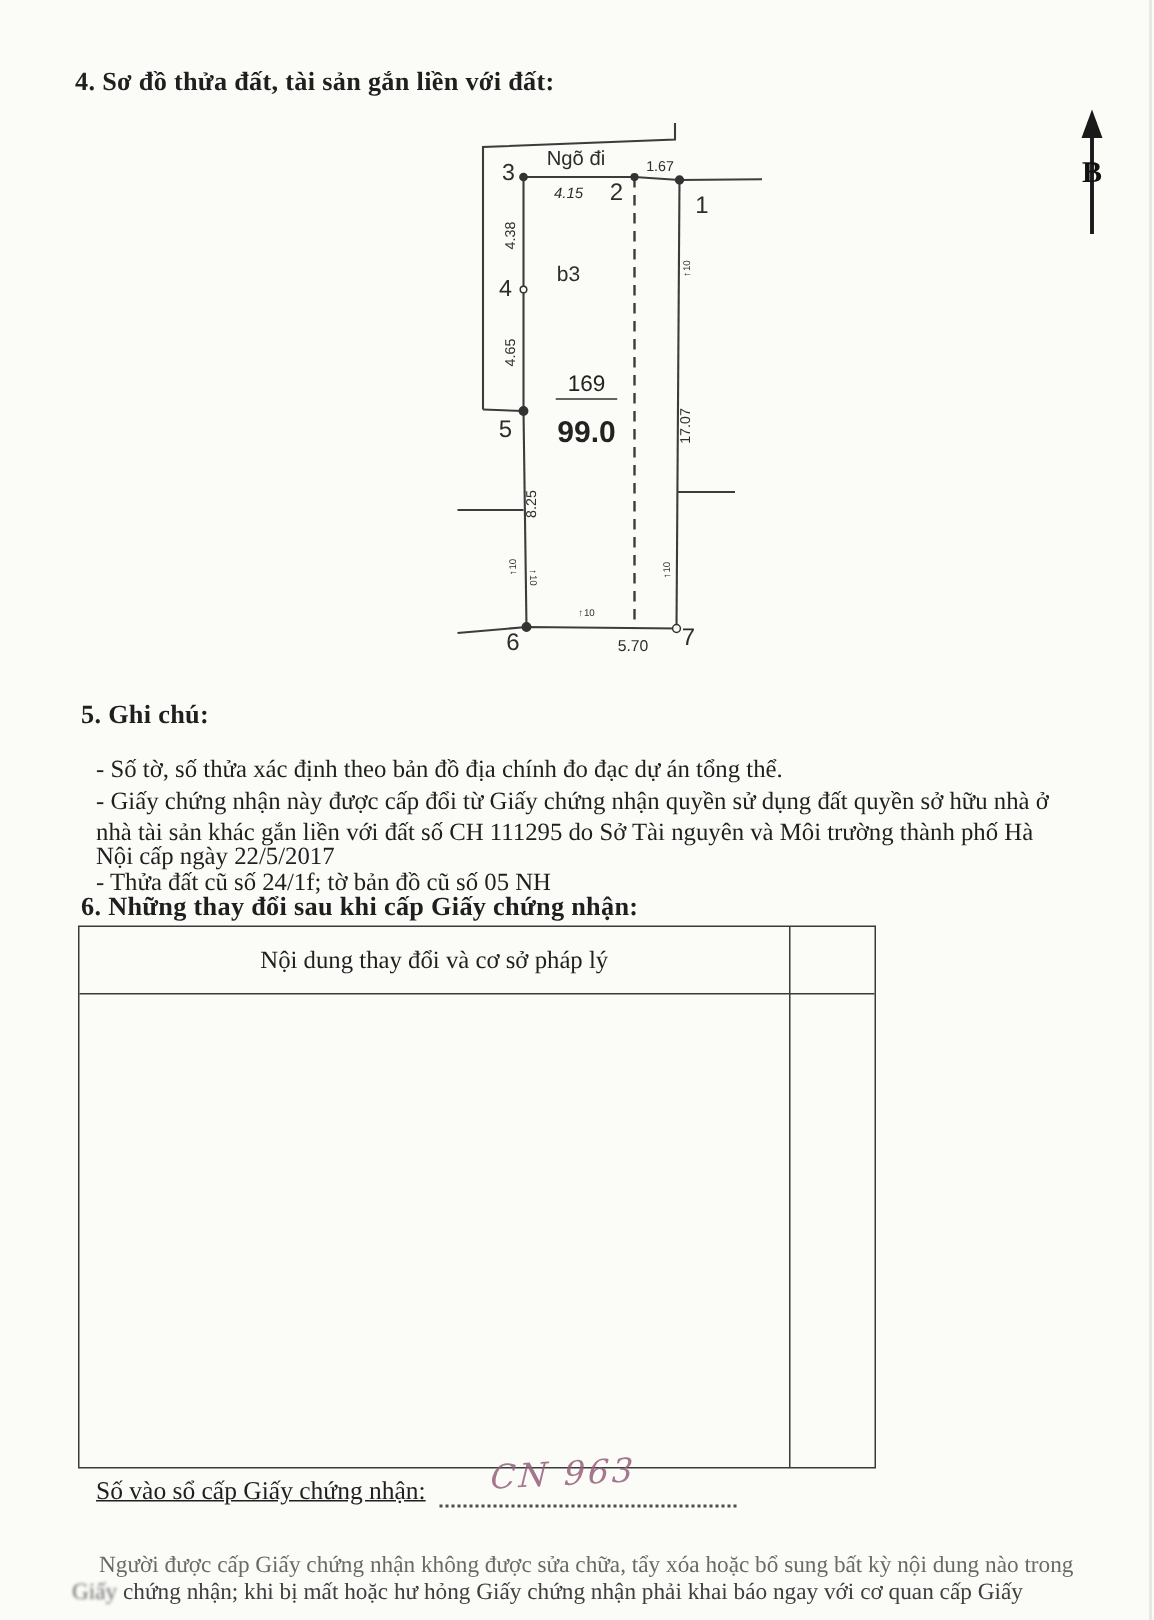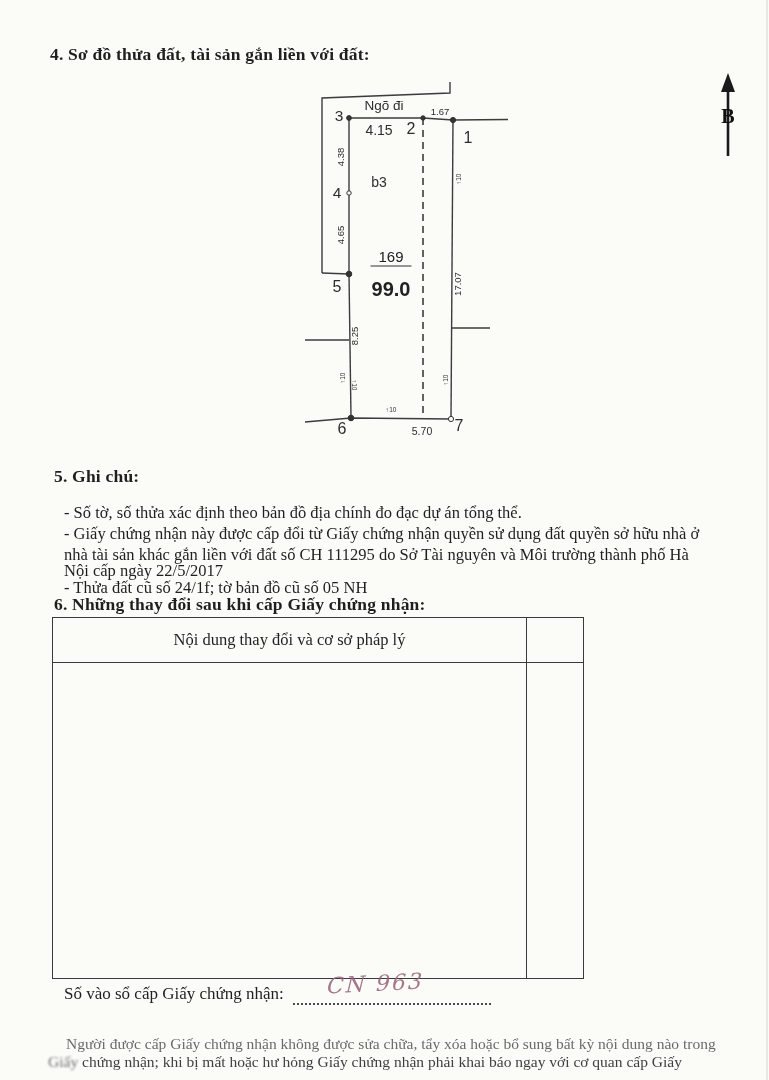--- a/index.html
+++ b/index.html
@@ -66,21 +66,21 @@
   }
   .chg-h-left{
     width:473px;display:flex;align-items:center;justify-content:center;
     font-size:16.5px;
   }
   .chg-h-right{
     flex:1;display:flex;align-items:center;justify-content:center;
     text-align:center;font-size:16.5px;line-height:19px;padding:0 12px;
   }
   
-  .reg-label{position:absolute;left:64px;top:984px;font-size:17px;}
+  .reg-label{position:absolute;left:64px;top:984px;font-size:17px;text-decoration:underline;}
   .reg-leader{
     position:absolute;left:293px;top:986px;width:198px;height:17px;
     border-bottom:2.4px dotted #4c4c4c;
   }
   .handwriting{
     position:absolute;left:327px;top:971px;
     font-family:"DejaVu Serif", serif;
     font-style:italic;font-size:22px;letter-spacing:2px;
     transform:rotate(-3deg) skewX(-6deg);
     opacity:.85;
@@ -135,21 +135,21 @@
       <circle cx="69" cy="113" r="2.2" fill="#fbfbf8"></circle>
       <circle cx="69" cy="194" r="2.8"></circle>
       <circle cx="71" cy="338" r="2.8"></circle>
       <circle cx="171" cy="339" r="2.6" fill="#fbfbf8"></circle>
     </g>
   </svg>
 
   <span class="dlabel" style="left:104px;top:26px;font-size:13.5px;">Ngõ đi</span>
   <span class="dlabel" style="left:160px;top:32px;font-size:9.5px;">1.67</span>
   <span class="dlabel" style="left:59px;top:36px;font-size:15.5px;">3</span>
-  <span class="dlabel" style="left:99px;top:50px;font-size:14px;">4.15</span>
+  <span class="dlabel" style="left:99px;top:50px;font-size:10px;font-style:italic;">4.15</span>
   <span class="dlabel" style="left:131px;top:49px;font-size:16px;">2</span>
   <span class="dlabel" style="left:188px;top:58px;font-size:16px;">1</span>
   <span class="dlabel rotccw" style="left:61px;top:77px;font-size:9.5px;">4.38</span>
   <span class="dlabel" style="left:99px;top:102px;font-size:14px;">b3</span>
   <span class="dlabel" style="left:57px;top:113px;font-size:15.5px;">4</span>
   <span class="dlabel rotccw" style="left:61px;top:155px;font-size:9.5px;">4.65</span>
   <span class="dlabel" style="left:57px;top:207px;font-size:16px;">5</span>
 
   <span class="area-frac">
     <span class="frac-num">169</span>

